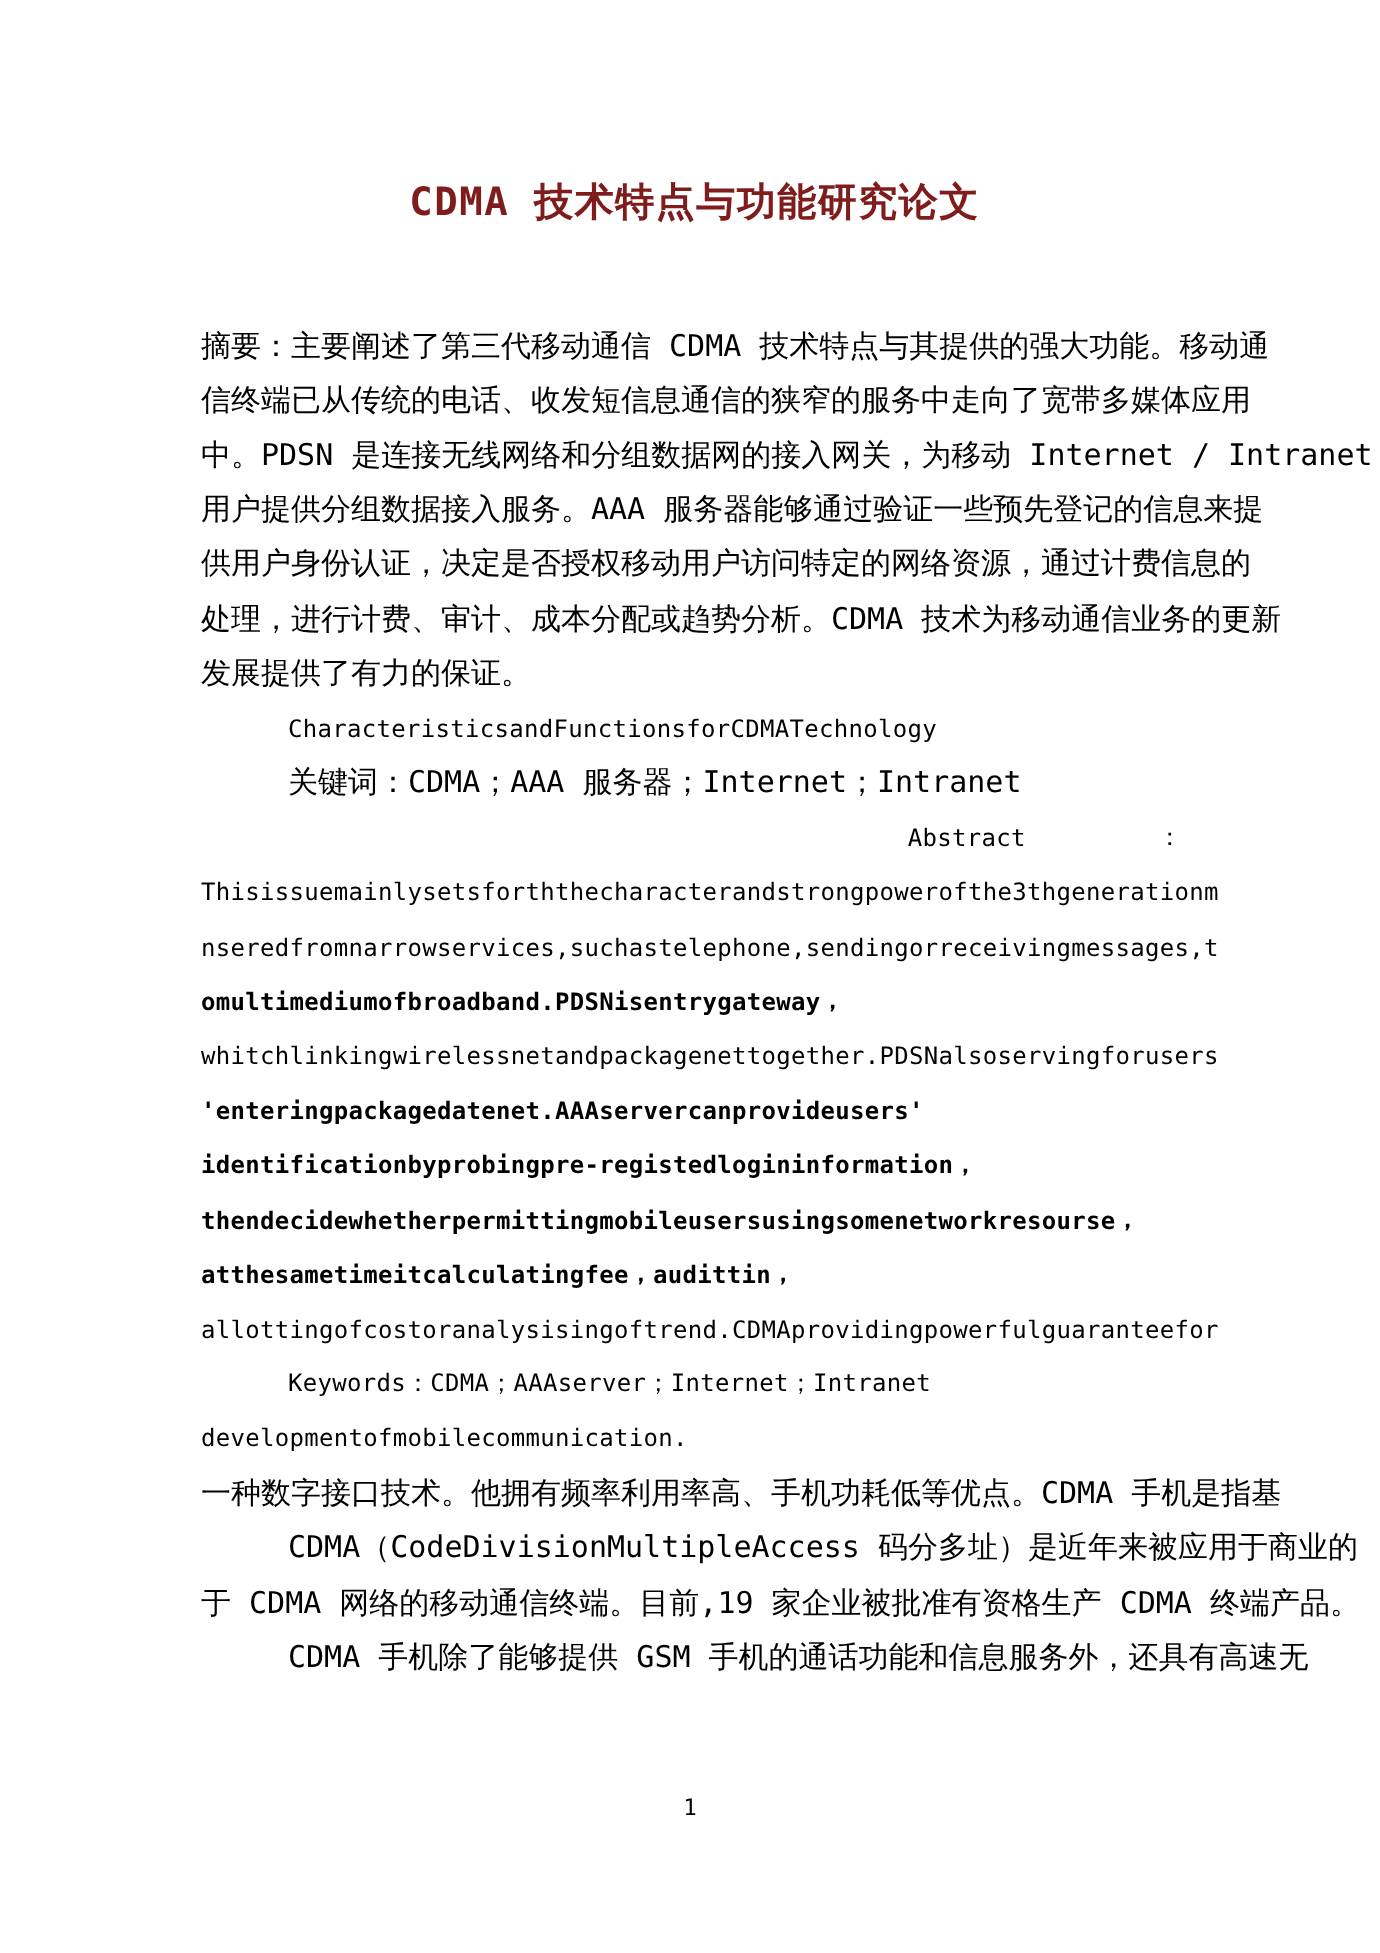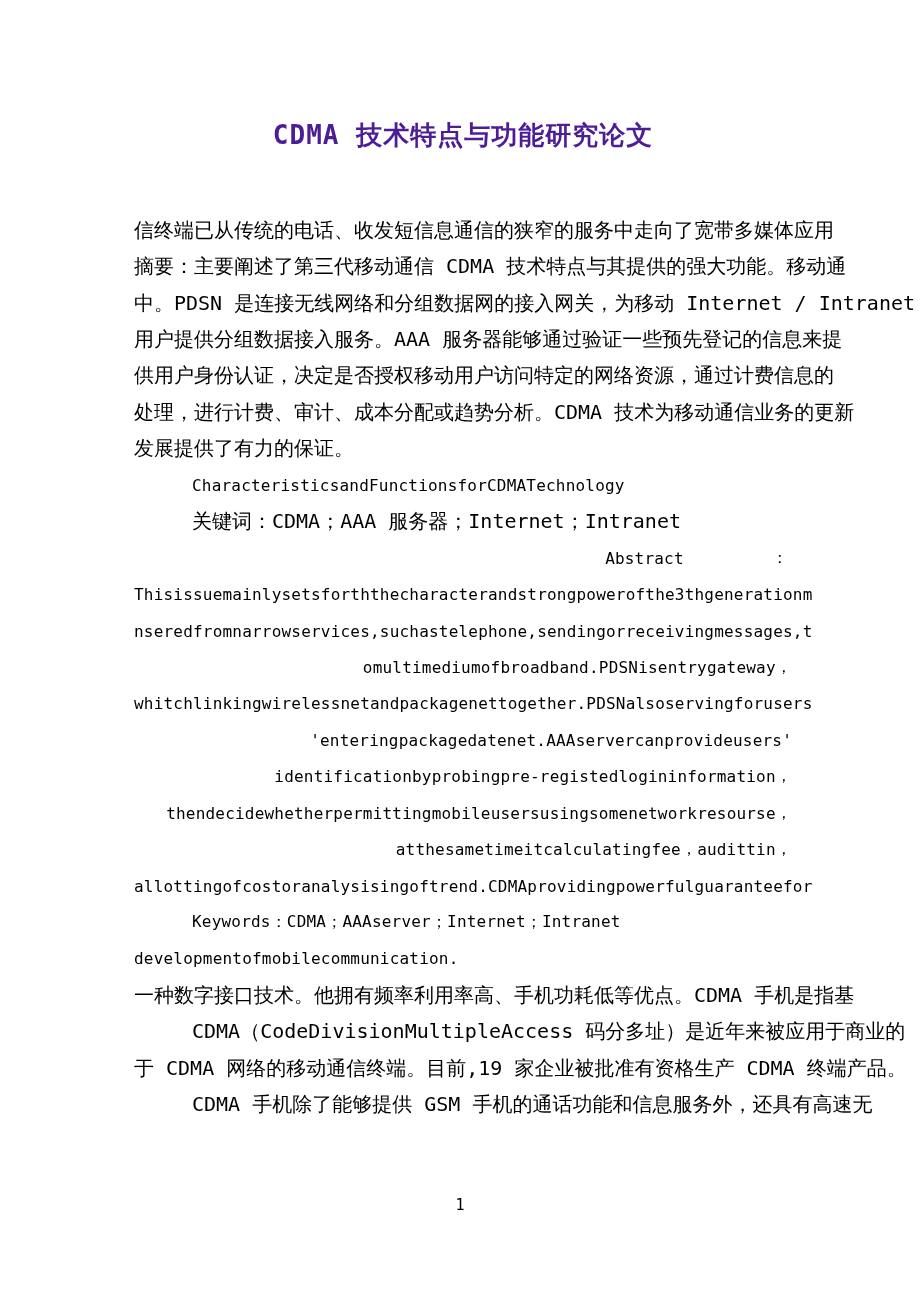--- a/index.html
+++ b/index.html
@@ -19,53 +19,53 @@
     width: 658px;
   }
   .doc-title {
     height: 31px;
     line-height: 31px;
     margin-bottom: 61px;
     text-align: center;
     font-size: 26px;
     font-weight: bold;
     letter-spacing: 1px;
-    color: #4c1d95;
+    color: #7f1d1d;
     white-space: nowrap;
   }
   .ln {
     height: 36.45px;
     display: flex;
     align-items: center;
     white-space: nowrap;
   }
   .cn { font-size: 20px; }
   .en { font-size: 16px; letter-spacing: 0.2px; }
   .indent { padding-left: 58px; }
-  .seg { justify-content: flex-end; }
+  .seg { justify-content: flex-start; font-weight: bold; }
   .abstract-head { justify-content: flex-end; gap: 88px; padding-right: 4px; }
   .page-num {
     position: absolute;
     top: 1196px;
     left: 0;
     width: 100%;
     text-align: center;
     font-size: 15px;
   }
 </style>
 </head>
 <body>
 
 <div class="page">
   <div class="content">
 
     <div class="doc-title">CDMA 技术特点与功能研究论文</div>
 
+    <div class="ln cn">摘要：主要阐述了第三代移动通信 CDMA 技术特点与其提供的强大功能。移动通</div>
     <div class="ln cn">信终端已从传统的电话、收发短信息通信的狭窄的服务中走向了宽带多媒体应用</div>
-    <div class="ln cn">摘要：主要阐述了第三代移动通信 CDMA 技术特点与其提供的强大功能。移动通</div>
     <div class="ln cn">中。PDSN 是连接无线网络和分组数据网的接入网关，为移动 Internet / Intranet</div>
     <div class="ln cn">用户提供分组数据接入服务。AAA 服务器能够通过验证一些预先登记的信息来提</div>
     <div class="ln cn">供用户身份认证，决定是否授权移动用户访问特定的网络资源，通过计费信息的</div>
     <div class="ln cn">处理，进行计费、审计、成本分配或趋势分析。CDMA 技术为移动通信业务的更新</div>
     <div class="ln cn">发展提供了有力的保证。</div>
 
     <div class="ln en indent">CharacteristicsandFunctionsforCDMATechnology</div>
 
     <div class="ln cn indent">关键词：CDMA；AAA 服务器；Internet；Intranet</div>
 

